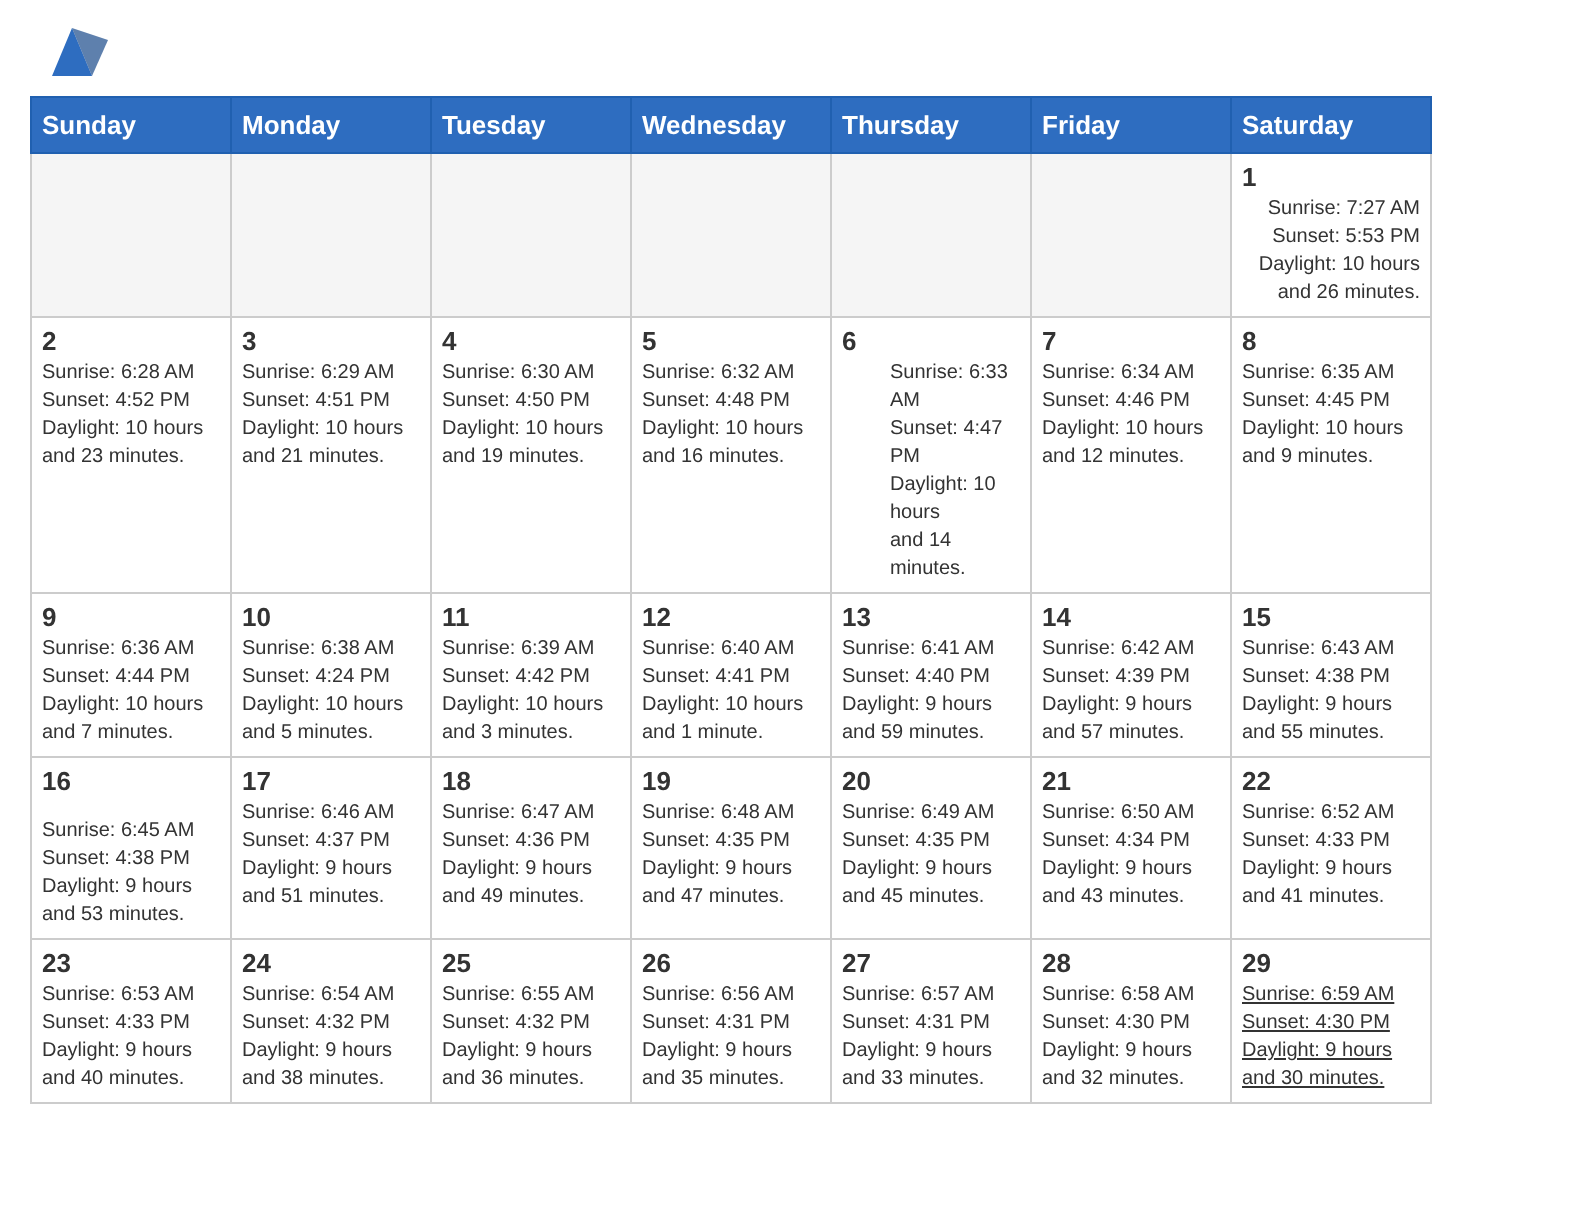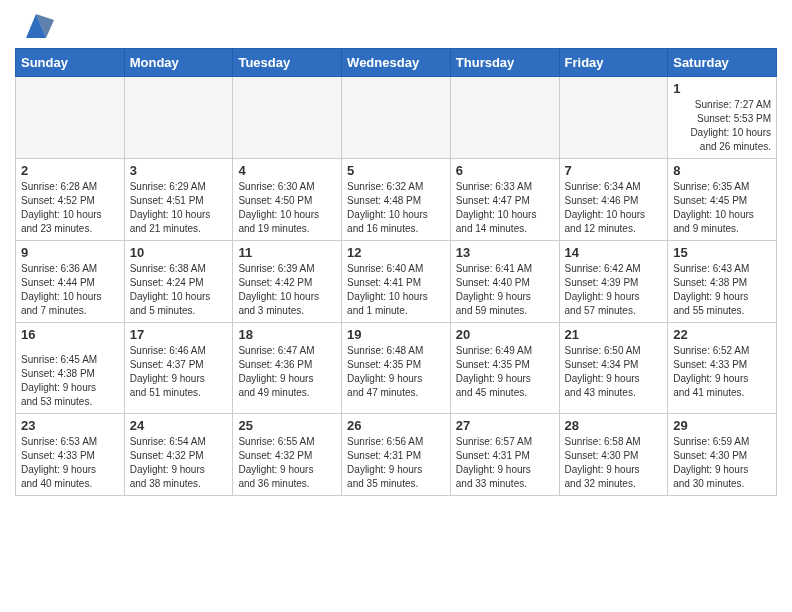--- a/index.html
+++ b/index.html
@@ -3,21 +3,21 @@
   <meta charset="utf-8">
   <style>
     * { box-sizing: border-box; margin: 0; padding: 0; }
     body {
       font-family: Arial, sans-serif;
       background: #fff;
       width: 792px;
       min-height: 612px;
     }
     .page {
-      width: 792px;
+      width: 716px;
       background: #fff;
       padding: 10px 15px 15px 15px;
     }
     .header {
       display: flex;
       justify-content: space-between;
       align-items: flex-start;
       margin-bottom: 8px;
     }
     .logo {
@@ -171,21 +171,21 @@
           </td>
           <td>
             <span class="day-number">5</span>
             <div class="day-info" style="white-space: pre-line;">Sunrise: 6:32 AM
 Sunset: 4:48 PM
 Daylight: 10 hours
 and 16 minutes.</div>
           </td>
           <td>
             <span class="day-number">6</span>
-            <div class="day-info" style="white-space: pre-line;">Sunrise: 6:33 AM
+            <div class="day-info" style="white-space: pre-line; margin-left: 24px;">Sunrise: 6:33 AM
 Sunset: 4:47 PM
 Daylight: 10 hours
 and 14 minutes.</div>
           </td>
           <td>
             <span class="day-number">7</span>
             <div class="day-info" style="white-space: pre-line;">Sunrise: 6:34 AM
 Sunset: 4:46 PM
 Daylight: 10 hours
 and 12 minutes.</div>
@@ -338,21 +338,21 @@
           </td>
           <td>
             <span class="day-number">28</span>
             <div class="day-info" style="white-space: pre-line;">Sunrise: 6:58 AM
 Sunset: 4:30 PM
 Daylight: 9 hours
 and 32 minutes.</div>
           </td>
           <td>
             <span class="day-number">29</span>
-            <div class="day-info" style="white-space: pre-line;">Sunrise: 6:59 AM
+            <div class="day-info" style="white-space: pre-line; text-decoration: underline;">Sunrise: 6:59 AM
 Sunset: 4:30 PM
 Daylight: 9 hours
 and 30 minutes.</div>
           </td>
         </tr>
       </tbody>
   </table>
 </div>
 
 </body></html>

